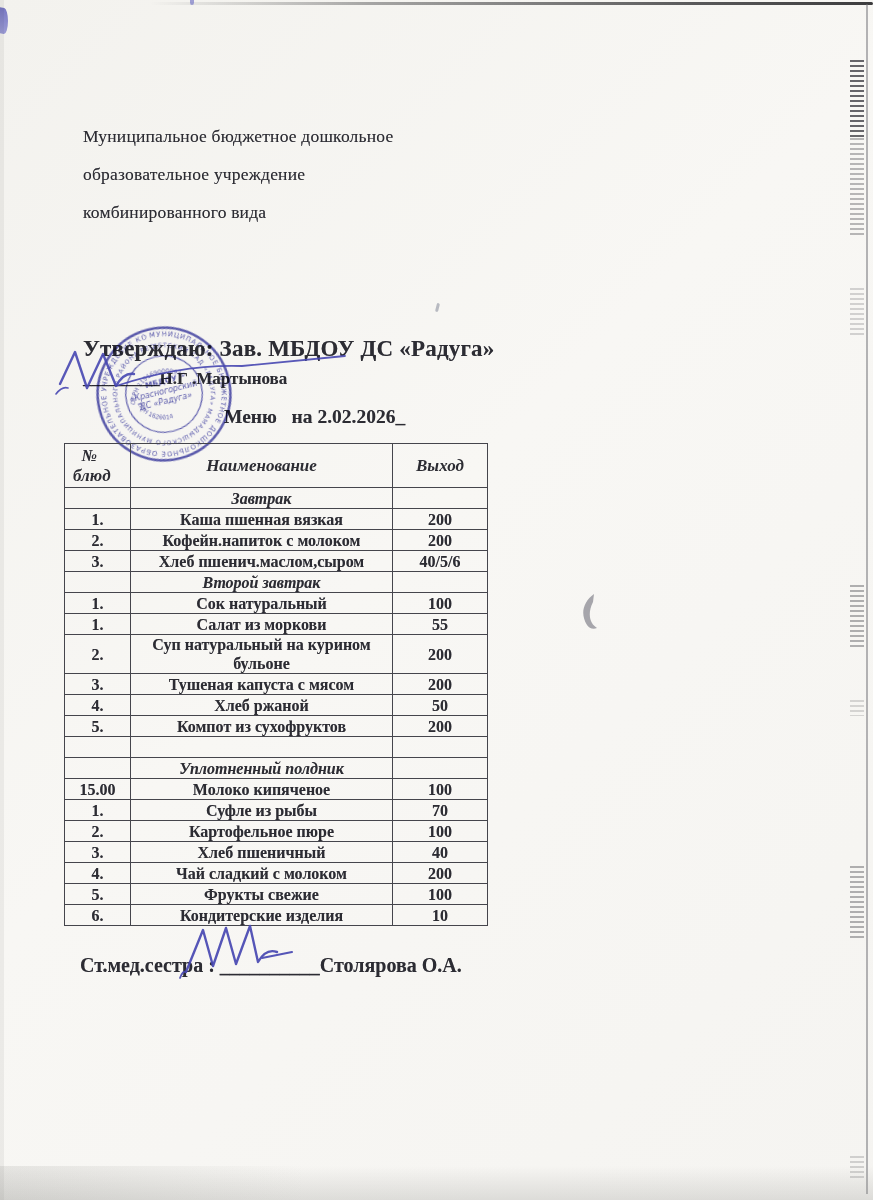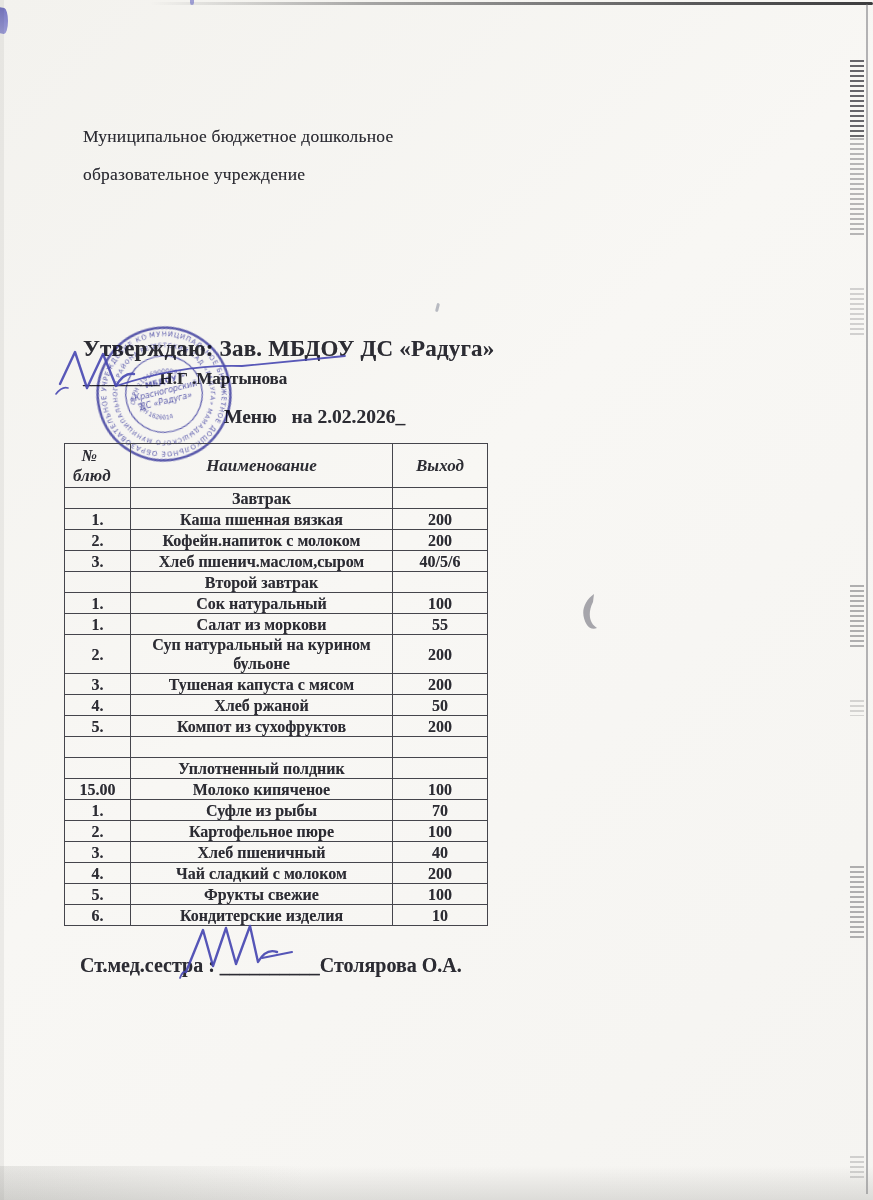--- a/index.html
+++ b/index.html
@@ -75,21 +75,21 @@
   .sig-approve { left:52px; top:342px; width:310px; height:70px; opacity:.9; }
   .sig-footer  { left:176px; top:916px; width:130px; height:66px; opacity:.92; }
 
   
   table.menu { position:absolute; left:64px; top:443px; width:423px; border-collapse:collapse; table-layout:fixed; }
   table.menu col.w1 { width:66px; } table.menu col.w2 { width:262px; } table.menu col.w3 { width:95px; }
   table.menu th, table.menu td { border:1.4px solid #45454c; padding:0; text-align:center; overflow:hidden; }
   table.menu thead th { height:43px; font-size:17px; font-style:italic; font-weight:bold; vertical-align:middle; }
   table.menu th.c-num { text-align:left; padding-left:8px; white-space:pre; line-height:20px; }
   table.menu td { font-size:16px; line-height:19px; height:20px; font-weight:600; text-shadow:0 0 .4px rgba(30,30,40,.35); }
-  table.menu td.section { font-weight:bold;margin-left:39px; }
+  table.menu td.section { font-style:italic; font-weight:bold;margin-left:39px; }
   table.menu tr.tall td { height:41px; vertical-align:top; }
 
   
   .footer-line { position:absolute; left:80px; top:954px; font-size:20px; font-weight:600; text-shadow:0 0 .4px rgba(30,30,40,.35); }
 </style>
 </head>
 <body>
 
 <div class="page">
 
@@ -107,20 +107,21 @@
   <div class="speck"></div>
   <div class="left-edge-shade"></div>
   <div class="bottom-band"></div>
   <svg class="crease-mark" width="24" height="44" viewBox="0 0 24 44">
     <path d="M16,2 C5,10 2,22 9,33 C11,36 15,38 19,36 C12,32 9,22 15,10 Z" fill="#8b8b93"></path>
   </svg>
 
   <div class="org-header">
     <div class="org-line">Муниципальное бюджетное дошкольное</div>
     <div class="org-line">образовательное учреждение</div>
+    <div class="org-line">комбинированного вида</div>
   </div>
 
   <div class="approve-line">Утверждаю: Зав. МБДОУ ДС «Радуга»</div>
   <div class="approver-line"><span>_________</span><span>Н.Г .Мартынова</span></div>
   <div class="menu-title">Меню   на 2.02.2026_</div>
 
   <svg class="stamp" viewBox="0 0 200 200">
     <defs>
       <path id="ringOuterPath" d="M100,100 m0,-68 a68,68 0 1,1 -0.01,0"></path>
       <path id="ringInnerPath" d="M100,100 m0,-55 a55,55 0 1,1 -0.01,0"></path>

